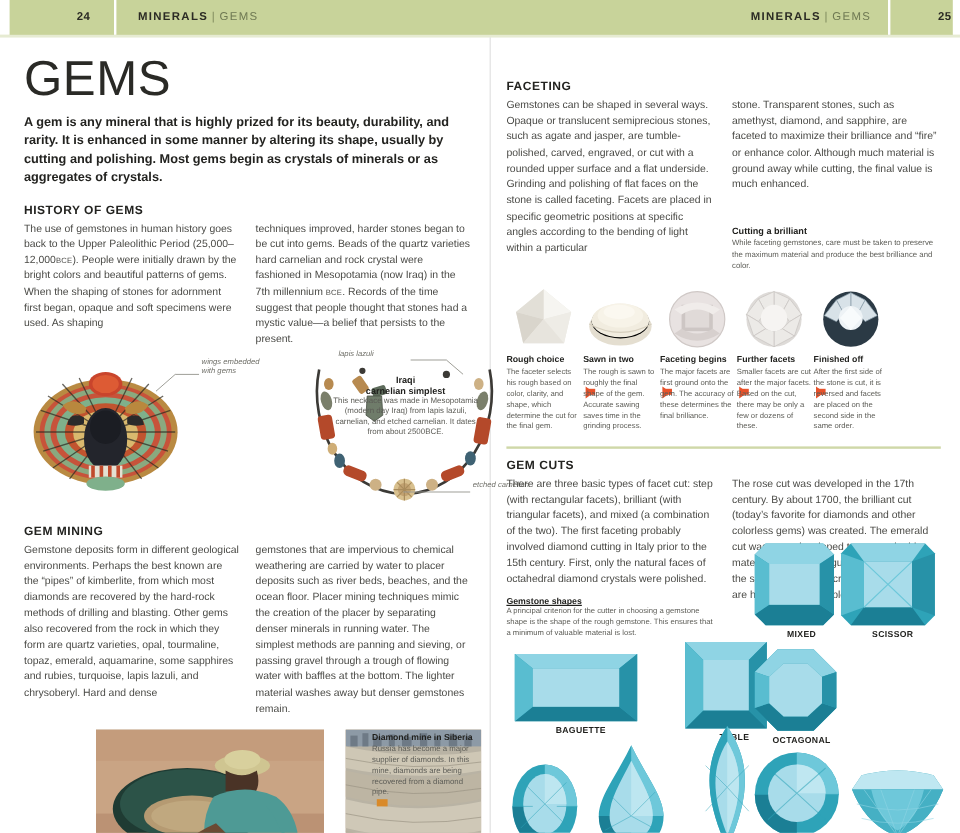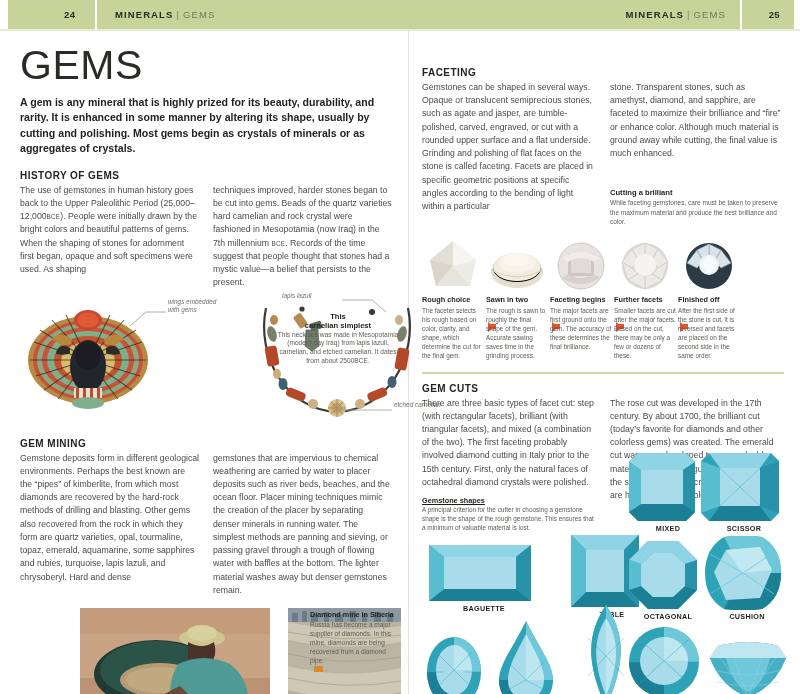--- a/index.html
+++ b/index.html
@@ -31,21 +31,21 @@
   .runhead .gutter-r { position: absolute; right: 58px; top: 0; bottom: 0; width: 2px; background: #ffffff; }
   .runhead .edge-l { position: absolute; left: 0; top: 0; bottom: 0; width: 8px; background: #ffffff; }
   .runhead .edge-r { position: absolute; right: 0; top: 0; bottom: 0; width: 6px; background: #ffffff; }
 
   .folio {
     position: absolute;
     font-size: 9.5px; font-weight: bold; color: #2b2b24;
     letter-spacing: .4px;
   }
   .folio-left { left: 64px; }
-  .folio-right { right: 20px; }
+  .folio-right { right: 7px; }
 
   .runtitle { position: absolute; font-size: 9.5px; letter-spacing: 1.1px; white-space: nowrap; }
   .runtitle-left { left: 115px; }
   .runtitle-right { right: 74px; }
   .runtitle .strong { font-weight: bold; color: #2b2b24; }
   .runtitle .sep { color: #7e8a5c; padding: 0 3px; }
   .runtitle .light { color: #6e7852; }
 
   
   .pages { flex: 1; display: flex; position: relative; }
@@ -266,21 +266,21 @@
             <path d="M44 16 L30 4 L0 4" stroke="#9a9a92" stroke-width="0.8" fill="none"></path>
           </svg>
           <div class="callout-label" style="left:30px; top:-8px;">lapis lazuli</div>
 
           <svg style="position:absolute;left:84px;top:100px;width:56px;height:12px" viewBox="0 0 56 12">
             <path d="M0 10 L56 10" stroke="#9a9a92" stroke-width="0.8" fill="none"></path>
           </svg>
           <div class="callout-label" style="left:142px; top:101px; white-space:nowrap;">etched carnelian</div>
 
           <div class="cap-block" style="left:22px; top:12px; width:128px; text-align:center;">
-            <b>This</b>
+            <b>Iraqi</b>
             <b>carnelian simplest</b>
             <span>This necklace was made in Mesopotamia (modern day Iraq) from lapis lazuli, carnelian, and etched carnelian. It dates from about 2500</span><span class="sc">BCE</span><span>.</span>
           </div>
         </div>
       </div>
 
       <h2 class="sechead" style="margin-top:6px">GEM MINING</h2>
       <div class="cols2">
         <div class="body">Gemstone deposits form in different geological environments. Perhaps the best known are the “pipes” of kimberlite, from which most diamonds are recovered by the hard-rock methods of drilling and blasting. Other gems also recovered from the rock in which they form are quartz varieties, opal, tourmaline, topaz, emerald, aquamarine, some sapphires and rubies, turquoise, lapis lazuli, and chrysoberyl. Hard and dense</div>
         <div class="body">gemstones that are impervious to chemical weathering are carried by water to placer deposits such as river beds, beaches, and the ocean floor. Placer mining techniques mimic the creation of the placer by separating denser minerals in running water. The simplest methods are panning and sieving, or passing gravel through a trough of flowing water with baffles at the bottom. The lighter material washes away but denser gemstones remain.</div>
@@ -568,34 +568,20 @@
             <path d="M20 1 L50 1 L69 20 L69 50 L50 69 L20 69 L1 50 L1 20 Z" fill="#2ea3b8"></path>
             <path d="M20 1 L50 1 L69 20 L57 24 L45 13 L25 13 L13 24 L1 20 Z" fill="#8fd4e4"></path>
             <path d="M20 69 L50 69 L69 50 L57 46 L45 57 L25 57 L13 46 L1 50 Z" fill="#1b7f95"></path>
             <path d="M1 20 L13 24 L13 46 L1 50 Z" fill="#59bdd0"></path>
             <path d="M69 20 L57 24 L57 46 L69 50 Z" fill="#2792a8"></path>
             <path d="M25 13 L45 13 L57 24 L57 46 L45 57 L25 57 L13 46 L13 24 Z" fill="#a8dcea"></path>
           </svg>
           <div class="lbl">OCTAGONAL</div>
         </div>
 
-        <div class="gemcell" style="left:282px; top:0px; width:86px;">
-          <svg viewBox="0 0 78 74" width="78" height="74">
-            <path d="M20 1 Q39 -2 58 1 Q77 12 77 37 Q77 62 58 73 Q39 76 20 73 Q1 62 1 37 Q1 12 20 1 Z" fill="#2ea3b8"></path>
-            <path d="M20 1 Q39 -2 58 1 Q77 12 77 37 L39 37 Z" fill="#6ec8da"></path>
-            <path d="M20 73 Q39 76 58 73 Q77 62 77 37 L39 37 Z" fill="#1b7f95"></path>
-            <path d="M22 14 L56 11 L68 34 L56 62 L22 64 L10 36 Z" fill="#a8dcea"></path>
-            <path d="M22 14 L56 11 L68 34 L39 37 Z" fill="#c2e8f2"></path>
-            <g stroke="#6ec8da" stroke-width="1" fill="none" opacity=".8">
-              <path d="M6 18 L39 37 L70 16"></path>
-                <path d="M6 58 L39 37 L70 58"></path>
-            </g>
-          </svg>
-          <div class="lbl">CUSHION</div>
-        </div>
 
         <div class="gemcell" style="left:206px; top:90px; width:80px;">
           <svg viewBox="0 0 72 72" width="72" height="72">
             <circle cx="36" cy="36" r="35" fill="#2ea3b8"></circle>
             <path d="M36 1 A35 35 0 0 1 71 36 L36 36 Z" fill="#6ec8da"></path>
             <path d="M36 71 A35 35 0 0 1 1 36 L36 36 Z" fill="#1b7f95"></path>
             <circle cx="36" cy="35" r="24" fill="#a8dcea"></circle>
             <path d="M36 11 A24 24 0 0 1 60 35 L36 35 Z" fill="#bfe7f1"></path>
             <g stroke="#2ea3b8" stroke-width="0.9" opacity=".55" fill="none">
               <path d="M12 14 L36 35 L60 14"></path>

